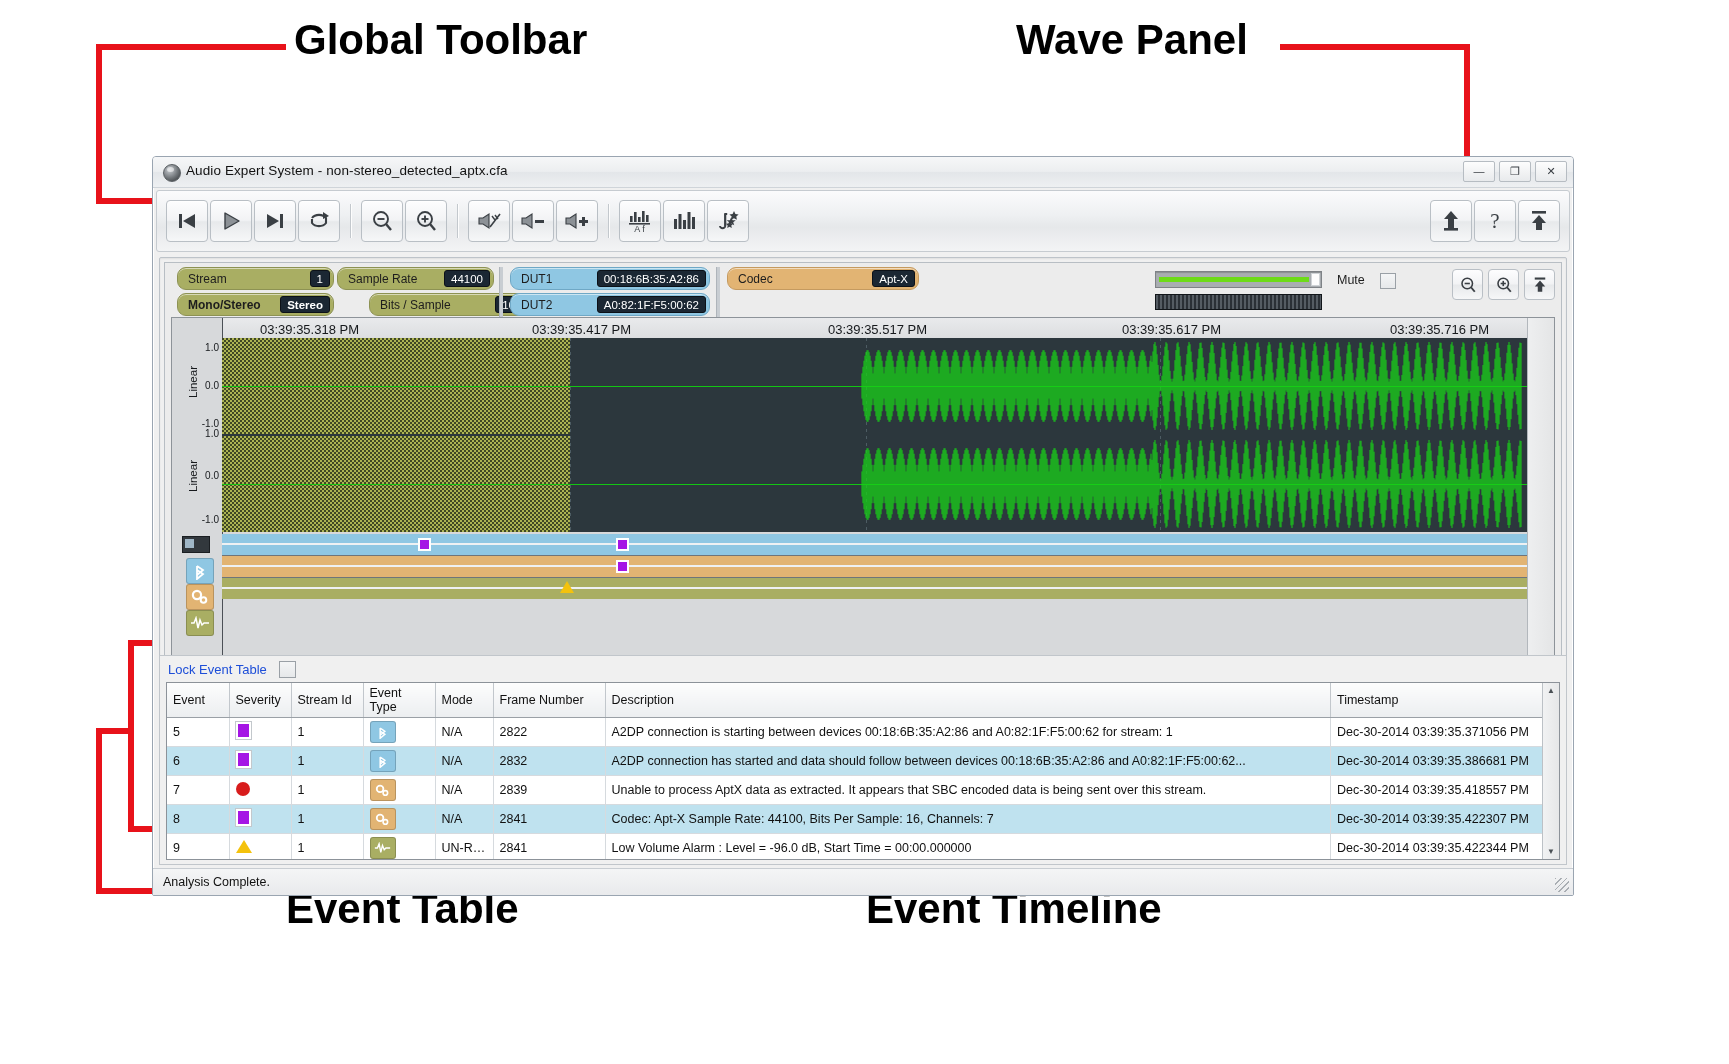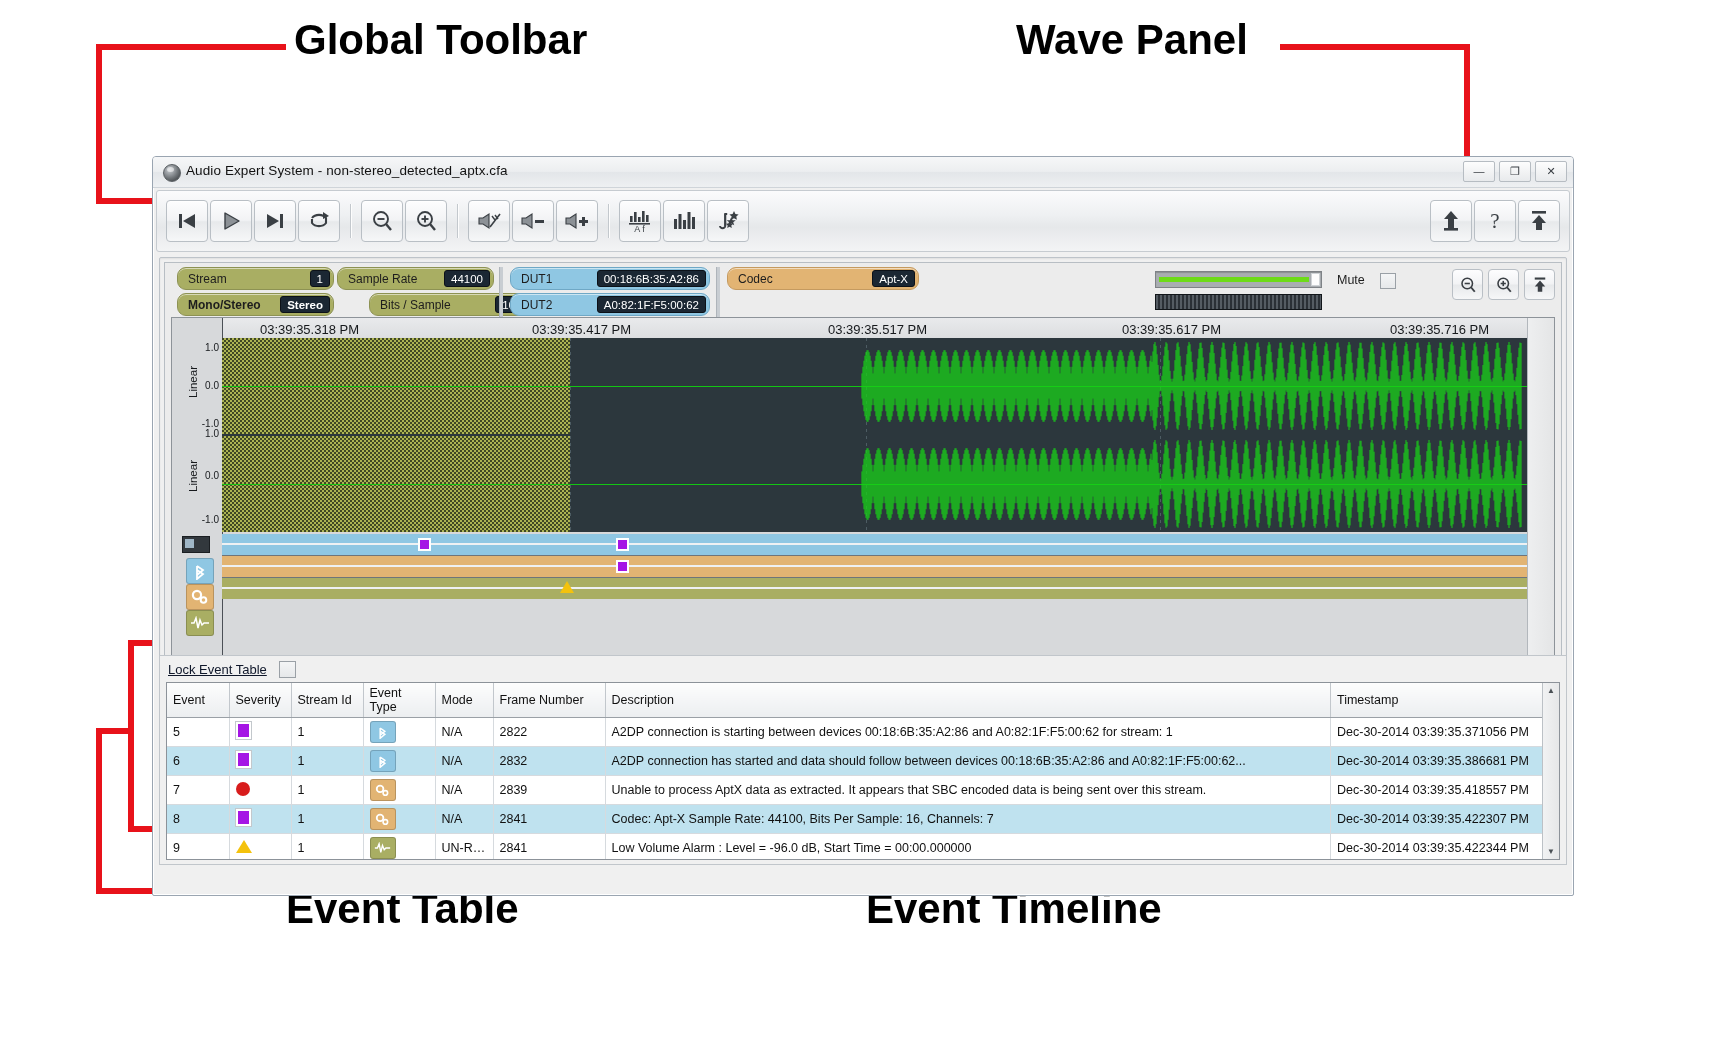--- a/index.html
+++ b/index.html
@@ -182,21 +182,21 @@
     position:absolute;right:0;top:0;bottom:0;width:26px;
     background:linear-gradient(to right,#eeeff0,#e4e5e6);border-left:1px solid #b2b7bc;
   }
 
   
   .tablewrap{
     position:absolute;left:6px;right:6px;top:498px;bottom:30px;
     background:#f0f0f0;border:1px solid #c1c6cb;
   }
   .lockrow{height:26px;display:flex;align-items:center;padding-left:8px;gap:12px;}
-  .lockrow .lbl{font-size:13px;color:#0f172a;text-decoration:underline;}
+  .lockrow .lbl{font-size:13px;color:#1d4ed8;}
   .lock-box{width:15px;height:15px;background:linear-gradient(to bottom,#f4f5f6,#e6e8ea);border:1px solid #9aa0a6;}
   .grid{
     position:absolute;left:6px;right:6px;top:26px;bottom:4px;
     border:1px solid #8c9299;background:#ffffff;overflow:hidden;
   }
   table.evt{border-collapse:collapse;width:100%;table-layout:fixed;font-size:12.5px;color:#111;}
   table.evt th{
     background:linear-gradient(to bottom,#fdfdfd,#eceef0);
     border-right:1px solid #c2c7cc;border-bottom:1px solid #9aa0a6;
     font-weight:normal;text-align:left;padding:3px 6px;height:19px;
@@ -684,13 +684,17 @@
 
         </tbody>
       </table>
       <div class="grid-vscroll">
         <div class="up">▲</div>
         <div class="dn" style="position:absolute;bottom:0;left:0;right:0;">▼</div>
       </div>
     </div>
   </div>
 
+  <div class="statusbar">
+    <span>Analysis Complete.</span>
+    <span class="grip"></span>
+  </div>
 </div>
 
 </body></html>

